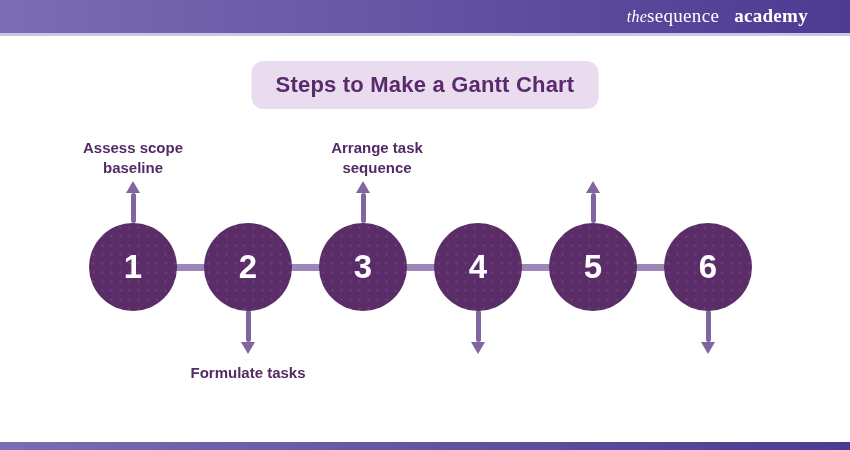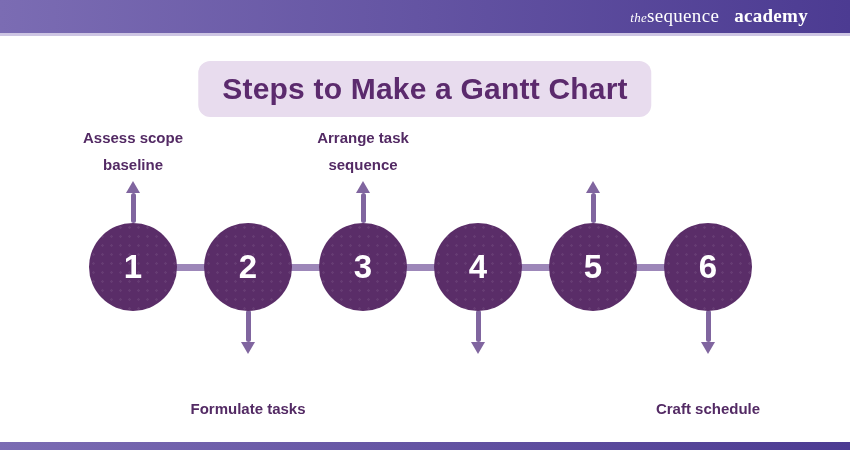--- a/index.html
+++ b/index.html
@@ -11,32 +11,32 @@
   .topbar{
     position:absolute;top:0;left:0;width:850px;height:33px;
     background:linear-gradient(90deg,var(--header-gradient-start,#7b6cb3),var(--header-gradient-end,#4c3b92));
     border-bottom:3px solid #cdc5e3;
   }
   .logo{
     position:absolute;right:42px;top:5px;color:#ffffff;
     font-family:"Liberation Serif","DejaVu Serif",serif;font-size:19px;letter-spacing:.3px;
     white-space:nowrap;
   }
-  .logo .the{font-style:italic;font-size:13px;}
+  .logo .the{font-style:italic;font-size:16px;}
   .logo .academy{font-weight:bold;margin-left:15px;}
   
   .bottombar{
     position:absolute;bottom:0;left:0;width:850px;height:8px;
     background:linear-gradient(90deg,var(--header-gradient-start,#7b6cb3),var(--header-gradient-end,#4c3b92));
   }
   
   .title-pill{
     position:absolute;top:61px;left:50%;transform:translateX(-50%);
     background:var(--title-bg,#e8dcee);color:var(--title-text,#5b2a6d);
-    font-size:30px;font-weight:bold;letter-spacing:.2px;
+    font-size:22px;font-weight:bold;letter-spacing:.2px;
     padding:11px 24px;border-radius:12px;white-space:nowrap;
   }
   
   .spine{
     position:absolute;left:133px;top:264px;width:575px;height:7px;
     background:var(--connector,#9d87b9);z-index:1;
   }
   .circle{
     position:absolute;top:223px;width:88px;height:88px;border-radius:50%;
     background-color:var(--circle-fill,#5a2d68);
@@ -52,25 +52,25 @@
   .arr .head-up{width:0;height:0;margin:0 auto;border-left:7px solid transparent;border-right:7px solid transparent;border-bottom:12px solid var(--arrow,#80659f);}
   .arr .head-down{width:0;height:0;margin:0 auto;border-left:7px solid transparent;border-right:7px solid transparent;border-top:12px solid var(--arrow,#80659f);}
   .arr.up{top:181px;}
   .arr.down{top:310px;}
   .arr.down .line{height:32px;}
   .ax1{left:126px}.ax3{left:356px}.ax5{left:586px}
   .ax2{left:241px}.ax4{left:471px}.ax6{left:701px}
   
   .label{
     position:absolute;width:140px;text-align:center;z-index:3;
-    color:var(--label-text,#532a64);font-size:15px;font-weight:bold;line-height:27px;
+    color:var(--label-text,#532a64);font-size:15px;font-weight:bold;line-height:20px;
   }
   .label.top{top:138px;height:40px;display:flex;align-items:flex-end;justify-content:center;}
-  .label.bottom{top:363px;margin-top:32px;}
-  .lx1{left:63px}.lx2{left:178px}.lx3{left:293px}.lx4{left:408px}.lx5{left:523px}.lx6{left:638px}
+  .label.bottom{top:363px;}
+  .lx1{left:63px}.lx2{left:178px}.lx3{left:307px}.lx4{left:408px}.lx5{left:523px}.lx6{left:638px}
 </style>
 </head>
 <body>
 
 <div class="canvas">
 
   <div class="topbar"></div>
   <div class="logo">
     <span class="the">the</span><span>sequence</span><span class="academy">academy</span>
   </div>
@@ -119,16 +119,15 @@
   <div class="circle c5">
       <span>5</span>
     </div>
   <div class="circle c6">
       <span>6</span>
     </div>
 
   <div class="label top lx1">Assess scope baseline</div>
   <div class="label bottom lx2">Formulate tasks</div>
   <div class="label top lx3">Arrange task sequence</div>
-  <div class="label bottom lx6">Craft schedule</div>
 
   <div class="bottombar"></div>
 </div>
 
 </body></html>

